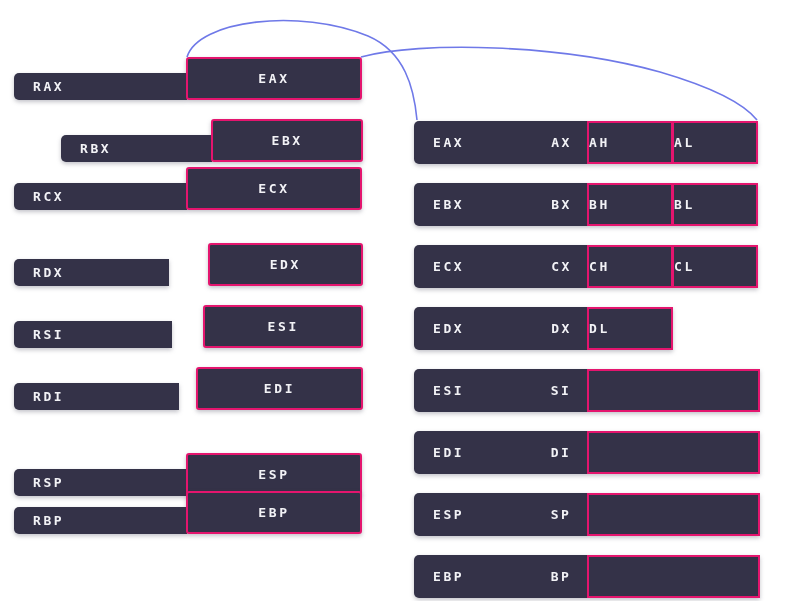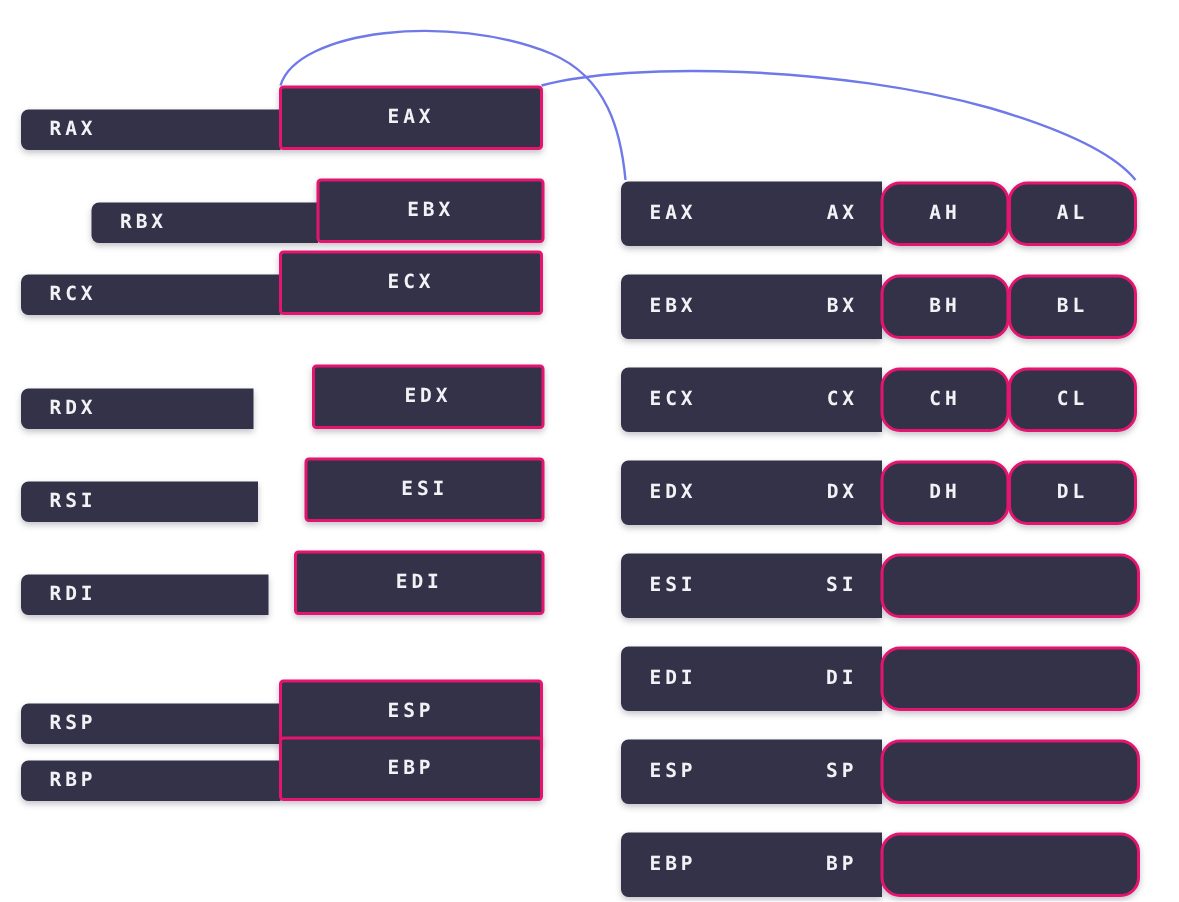--- a/index.html
+++ b/index.html
@@ -91,22 +91,21 @@
   .cell-32b {
     width: 174px;
     border-radius: 5px 0 0 5px;
     justify-content: space-between;
     padding-left: 19px;
     padding-right: 16px;
   }
   .cell-8 {
     width: 86px;
     border: 2px solid #e4156e;
-    border-radius: 13px;
-    justify-content: center;
+    border-radius: 0;
     margin-left: -1px;
     z-index: 2;
   }
   .cell-8.wide {
     width: 174px;
   }
 </style>
 </head>
 <body>
 
@@ -220,23 +219,20 @@
         <div class="cell cell-8">
           <span class="cell-label">CL</span>
         </div>
       </div>
       <div class="reg-row row-right" style="top: 307px;">
         <div class="cell cell-32b">
           <span class="cell-label">EDX</span>
           <span class="cell-label">DX</span>
         </div>
         <div class="cell cell-8">
-          <span class="cell-label">DH</span>
-        </div>
-        <div class="cell cell-8">
           <span class="cell-label">DL</span>
         </div>
       </div>
       <div class="reg-row row-right" style="top: 369px;">
         <div class="cell cell-32b">
           <span class="cell-label">ESI</span>
           <span class="cell-label">SI</span>
         </div>
         <div class="cell cell-8 wide"></div>
       </div>

